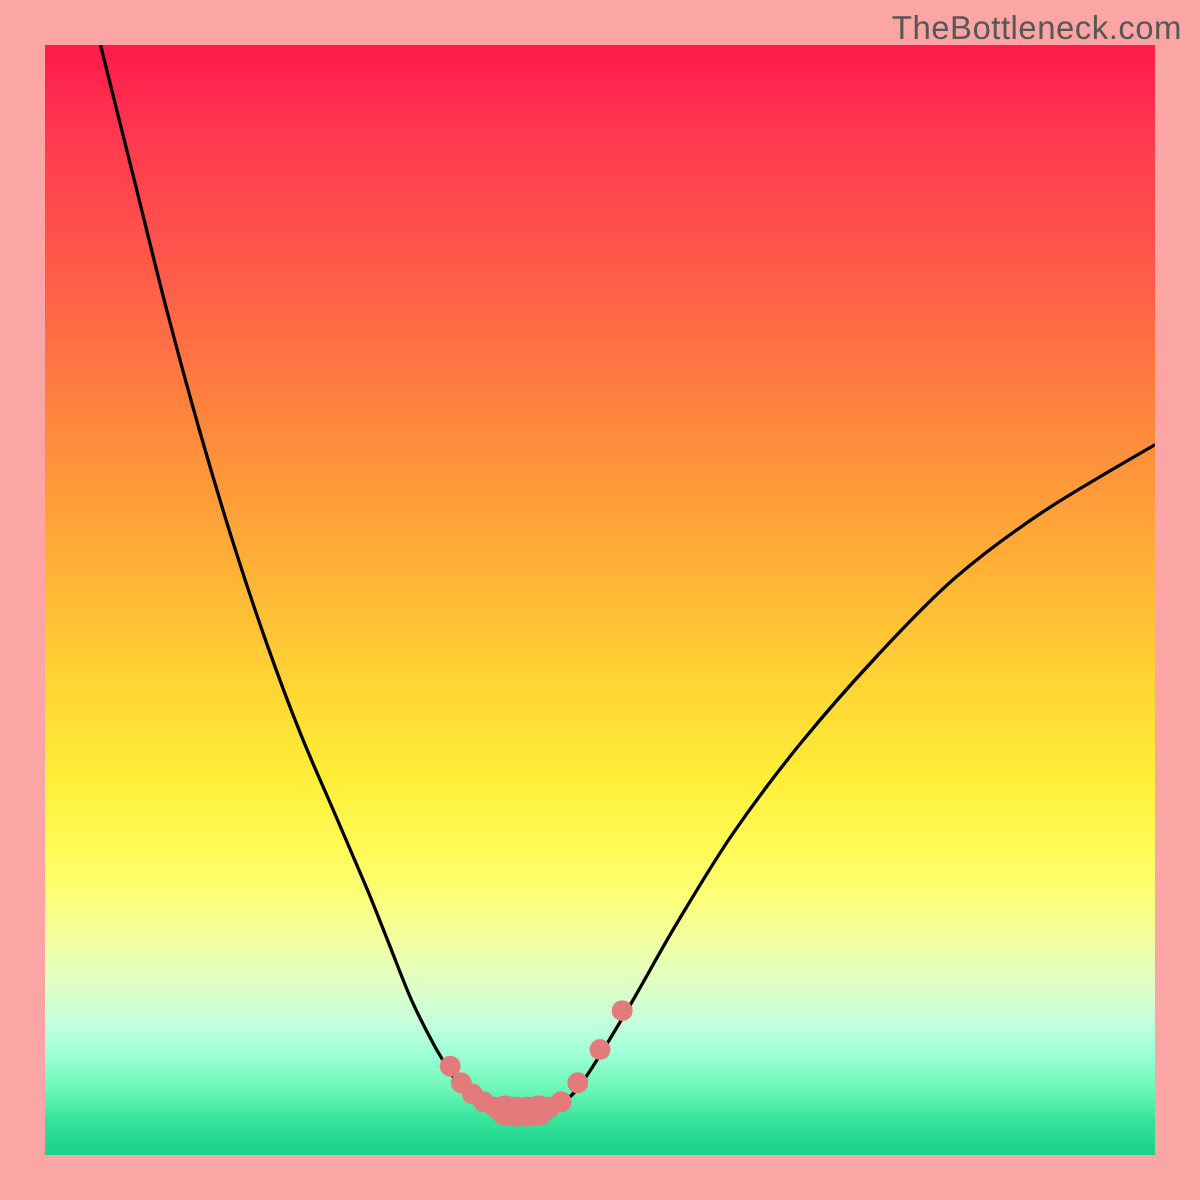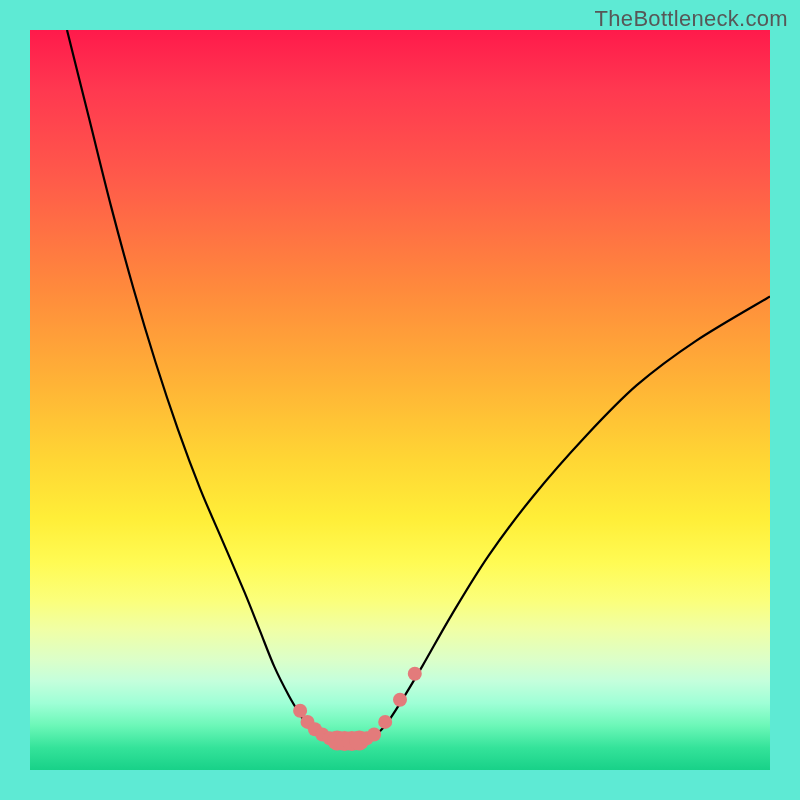--- a/index.html
+++ b/index.html
@@ -7,21 +7,21 @@
     padding: 0;
     width: 800px;
     height: 800px;
     background: #000000;
     overflow: hidden;
   }
   .outer {
     position: relative;
     width: 800px;
     height: 800px;
-    background: #5eead4;
+    background: #fca5a5;
   }
   .plot {
     position: absolute;
     left: 30px;
     top: 30px;
     width: 740px;
     height: 740px;
     
     background: linear-gradient(
       to bottom,

